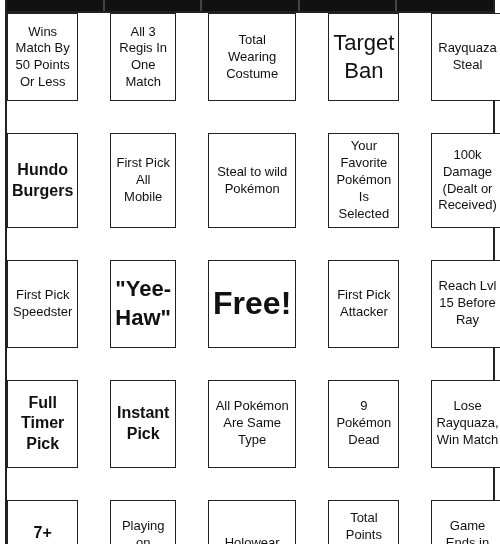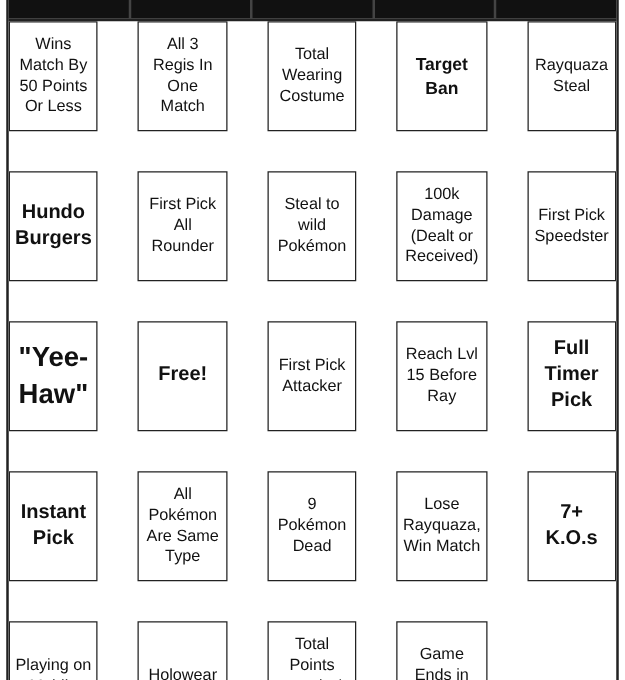--- a/index.html
+++ b/index.html
@@ -50,26 +50,26 @@
       font-size: 13px;
       line-height: 1.3;
       background: #fff;
       color: #111;
     }
     .bingo-cell.large-text {
       font-size: 16px;
       font-weight: bold;
     }
     .bingo-cell.free {
-      font-size: 16px;
+      font-size: 32px;
       font-weight: bold;
     }
     .bingo-cell.target-ban {
-      font-size: 14px;
-      font-weight: bold;
+      font-size: 22px;
+      font-weight: normal;
     }
     .bingo-cell.yeehaw {
       font-size: 22px;
       font-weight: bold;
     }
   </style>
 </head>
 <body>
 
 <div class="bingo-card">
@@ -80,22 +80,23 @@
     <div class="bingo-header-cell">G</div>
     <div class="bingo-header-cell">O</div>
   </div>
   <div class="bingo-grid">
   <div class="bingo-cell">Wins Match By 50 Points Or Less</div>
       <div class="bingo-cell">All 3 Regis In One Match</div>
       <div class="bingo-cell">Total Wearing Costume</div>
       <div class="bingo-cell target-ban">Target Ban</div>
       <div class="bingo-cell">Rayquaza Steal</div>
       <div class="bingo-cell large-text">Hundo Burgers</div>
-      <div class="bingo-cell">First Pick All Rounder</div>
+      <div class="bingo-cell">First Pick All Mobile</div>
       <div class="bingo-cell">Steal to wild Pokémon</div>
+      <div class="bingo-cell">Your Favorite Pokémon Is Selected</div>
       <div class="bingo-cell">100k Damage (Dealt or Received)</div>
       <div class="bingo-cell">First Pick Speedster</div>
       <div class="bingo-cell yeehaw">"Yee-Haw"</div>
       <div class="bingo-cell free">Free!</div>
       <div class="bingo-cell">First Pick Attacker</div>
       <div class="bingo-cell">Reach Lvl 15 Before Ray</div>
       <div class="bingo-cell large-text">Full Timer Pick</div>
       <div class="bingo-cell large-text">Instant Pick</div>
       <div class="bingo-cell">All Pokémon Are Same Type</div>
       <div class="bingo-cell">9 Pokémon Dead</div>

